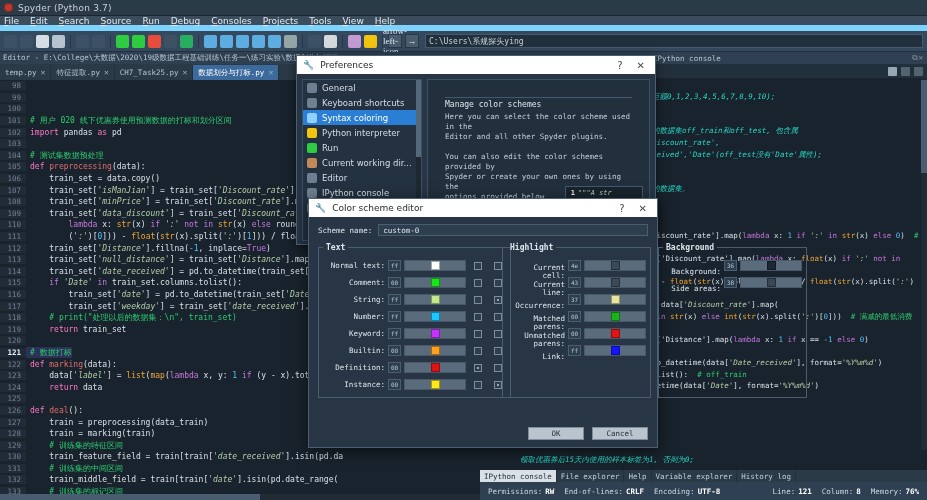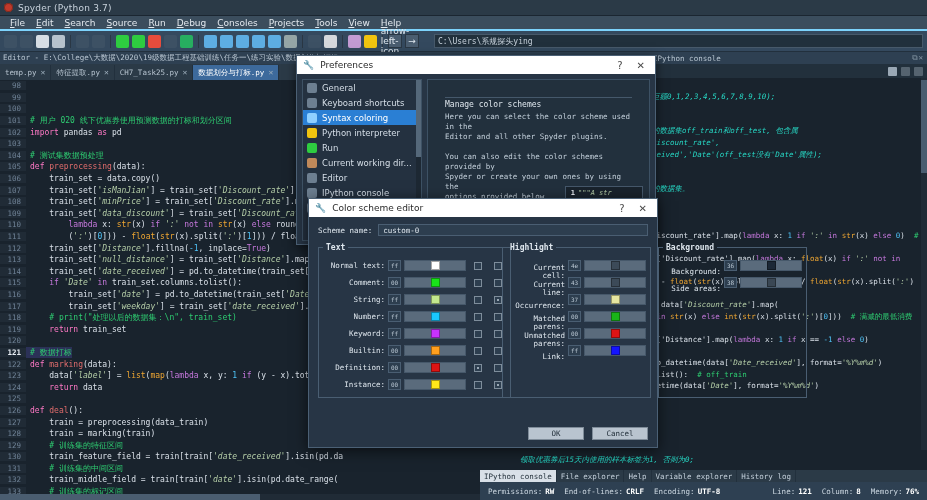--- a/index.html
+++ b/index.html
@@ -14,39 +14,39 @@
   
   #titlebar{
     height:16px; background:#2b3a47; display:flex; align-items:center;
     padding:0 4px; border-bottom:1px solid #1b2631;
   }
   #titlebar .ttl{ font-size:9px; color:#c8d2dc; margin-left:5px; letter-spacing:.2px;}
   .appicon{ width:9px;height:9px;border-radius:50%;background:#c0392b;
             box-shadow:inset 0 0 0 1px #7b2b1f;}
   #menubar{
     height:15px; background:#3b4d5d; display:flex; align-items:center;
-    padding:0 10px; gap:11px; border-bottom:2px solid #7dd3fc;
+    padding:0 4px; gap:11px; border-bottom:6px solid #7dd3fc;
   }
   #menubar span{ font-size:9px;color:#e2e8ee; }
   #menubar span:first-letter{ text-decoration:underline; }
   #toolbar{
     height:21px; background:#34495e; display:flex; align-items:center;
     gap:3px; padding:0 4px; border-bottom:1px solid #22303d;
   }
   .tbtn{ width:13px;height:13px;border-radius:2px;background:#46586a;opacity:.55;}
   .tbtn.on{opacity:1;}
   .sep{ width:1px;height:13px;background:#2a3744;margin:0 2px;}
   .pathbox{
     flex:1; height:14px; background:#21303c; border:1px solid #47596a;
-    display:flex; align-items:center; padding:0 3px; margin-left:12px;
+    display:flex; align-items:center; padding:0 3px; margin-left:3px;
     font-family:"DejaVu Sans Mono",monospace; font-size:8px; color:#c6d0da;
     white-space:nowrap; overflow:hidden;
   }
   .navbtn{ width:14px;height:14px;background:#4a5d70;border:1px solid #2a3744;
-           display:flex;align-items:center;justify-content:center;color:#dfe7ee;font-size:9px;}
+           display:flex;align-items:center;justify-content:center;color:#dfe7ee;font-size:9px;font-family:Liberation Serif, serif;}
   
   #editorpane{
     position:absolute; left:0; top:52px; width:650px; bottom:0;
     background:#19232d; display:flex; flex-direction:column;
   }
   .paneheader{
     height:12px; background:#2e4052; display:flex; align-items:center;
     padding:0 3px; font-family:"DejaVu Sans Mono",monospace; font-size:7.5px;
     color:#b9c6d2; white-space:nowrap; overflow:hidden;
   }

